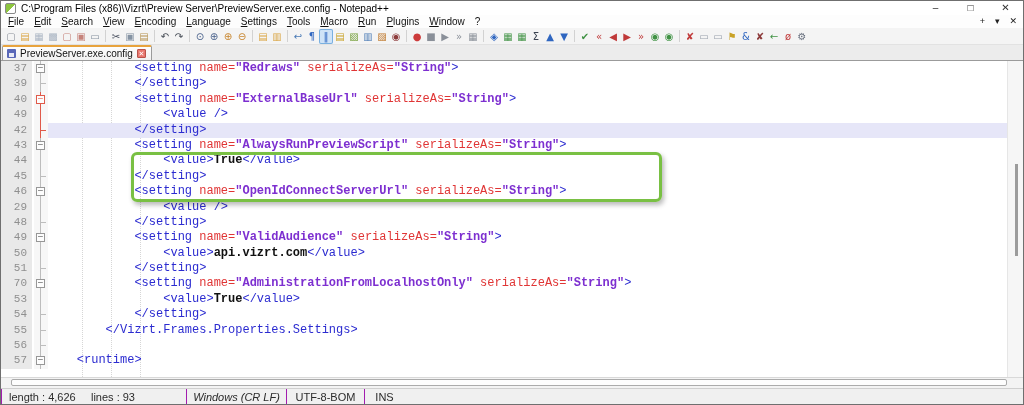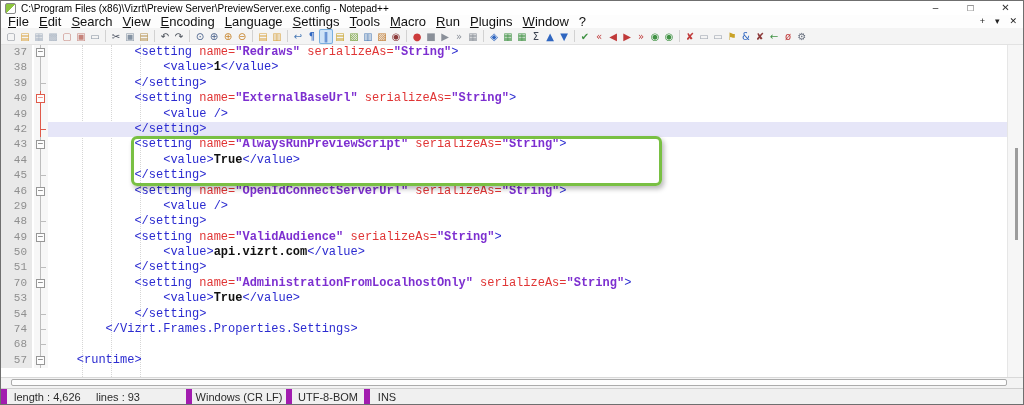--- a/index.html
+++ b/index.html
@@ -12,21 +12,21 @@
   }
   
   .titlebar{ height:14px; display:flex; align-items:center; gap:5px; padding-left:4px; background:#fff; flex:0 0 auto; }
   .npp-icon{ width:11px;height:11px;border:1px solid #8a8a8a;border-radius:2px;
     background:linear-gradient(135deg,#8dc63f 0 55%,#ffffff 55%); }
   .title-text{ font-size:10px; color:#000; white-space:nowrap; }
   .win-controls{ margin-left:auto; display:flex; }
   .wc{ width:35px; text-align:center; font-size:10px; color:#333; line-height:14px; cursor:default; }
   
   .menubar{ height:13px; display:flex; align-items:center; padding-left:2px; background:#fdfdfd; position:relative; flex:0 0 auto; }
-  .menu-item{ display:inline-block; padding:0 5px; font-size:13px; line-height:13px; color:#111; }
+  .menu-item{ display:inline-block; padding:0 5px; font-size:10px; line-height:13px; color:#111; }
   .menu-item::first-letter{ text-decoration:underline; }
   .menu-extras{ position:absolute; right:6px; top:0; display:flex; gap:10px; align-items:center; height:13px; }
   .mx{ font-size:9px; line-height:13px; color:#222; }
   
   .toolbar{ height:17px; display:flex; align-items:center; padding-left:3px; background:#f4f4f4;
     border-bottom:1px solid #e2e2e2; flex:0 0 auto; font-family:"DejaVu Sans", sans-serif; }
   .tbi{ width:14px; height:15px; line-height:15px; text-align:center; font-size:10px; border-radius:2px; flex:0 0 auto; }
   .tbi.active{ background:#cfe3f7; box-shadow:inset 0 0 0 1px #7ab0e0; }
   .tb-sep{ width:1px; height:12px; background:#d2d2d2; margin:0 3px; flex:0 0 auto; }
   
@@ -69,24 +69,24 @@
   .vscroll{ position:absolute; z-index:2; right:0; top:0; bottom:0; width:16px;
     background:#f6f6f6; border-left:1px solid #e6e6e6; }
   .vthumb{ position:absolute; right:5px; top:103px; width:3px; height:92px; background:#9c9c9c; }
   
   .hscroll{ height:11px; background:#f3f3f3; border-top:1px solid #d9d9d9; position:relative; flex:0 0 auto; }
   .hthumb{ position:absolute; left:10px; right:16px; top:1px; height:7px;
     background:#fdfdfd; border:1px solid #ababab; border-radius:2px; }
   
   .statusbar{ height:16px; background:#f0f0f0; border-top:1px solid #cfcfcf;
     display:flex; align-items:stretch; font-size:11px; color:#2b2b2b; flex:0 0 auto; }
-  .sb{ display:flex; align-items:center; padding:0 7px; white-space:pre; border-left:6px solid #a21caf; }
+  .sb{ display:flex; align-items:center; padding:0 7px; white-space:pre; border-left:1px solid #a21caf; }
   .sb-path{ flex:1 1 auto; border-left:none; }
   .sb-docinfo{ width:185px; } .sb-cursor{ width:180px; }
-  .sb-eol{ width:100px; justify-content:center; } .sb-enc{ width:78px; justify-content:center; }
+  .sb-eol{ width:100px; justify-content:center;font-style:italic; } .sb-enc{ width:78px; justify-content:center; }
   .sb-ins{ width:40px; justify-content:center; }
 </style>
 </head>
 <body>
 
 <div class="app" style="--c-tag: #2b2bd0; --c-attr: #e03535; --c-val: #7d2fd0; --c-text: #101010; --c-annot: #79c043;">
 
   <div class="titlebar">
     <span class="npp-icon"></span>
     <span class="title-text">C:\Program Files (x86)\Vizrt\Preview Server\PreviewServer.exe.config - Notepad++</span>
@@ -164,42 +164,42 @@
       <span class="tbi" style="color: rgb(154, 162, 173);">▭</span>
       <span class="tbi" style="color: rgb(154, 162, 173);">▭</span>
       <span class="tbi" style="color: rgb(201, 162, 39);">⚑</span>
       <span class="tbi" style="color: rgb(47, 102, 192);">&amp;</span>
       <span class="tbi" style="color: rgb(140, 58, 58);">✘</span>
       <span class="tbi" style="color: rgb(63, 146, 67);">←</span>
       <span class="tbi" style="color: rgb(192, 58, 58);">ø</span>
       <span class="tbi" style="color: rgb(106, 114, 128);">⚙</span>
     </div>
 
+  <div class="tabbar">
+    <div class="tab">
+      <span class="tab-floppy"></span>
+      <span class="tab-label">PreviewServer.exe.config</span>
+      <span class="tab-close">✕</span>
+    </div>
+  </div>
 
   <div class="editor">
     <div class="guides" style="left:81px"></div>
     <div class="guides" style="left:110px"></div>
     <div class="guides" style="left:139px"></div>
     <div class="code-lines">
         <div class="row">
           <div class="num">37</div>
           <div class="fold">
             <div class="fline"></div>
             <div class="fbox">–</div>
           </div>
           <div class="code"><span class="s-p">            </span><span class="s-t">&lt;setting </span><span class="s-a">name=</span><span class="s-v">"Redraws"</span><span class="s-a"> serializeAs=</span><span class="s-v">"String"</span><span class="s-t">&gt;</span></div>
         </div>
         <div class="row">
-          <div class="num">38</div>
-          <div class="fold">
-            <div class="fline"></div>
-          </div>
-          <div class="code"><span class="s-p">                </span><span class="s-t">&lt;value&gt;</span><span class="s-x">1</span><span class="s-t">&lt;/value&gt;</span></div>
-        </div>
-        <div class="row">
           <div class="num">39</div>
           <div class="fold">
             <div class="fline"></div>
             <div class="fstub"></div>
           </div>
           <div class="code"><span class="s-p">            </span><span class="s-t">&lt;/setting&gt;</span></div>
         </div>
         <div class="row">
           <div class="num">40</div>
           <div class="fold red">
@@ -309,29 +309,29 @@
         </div>
         <div class="row">
           <div class="num">54</div>
           <div class="fold">
             <div class="fline"></div>
             <div class="fstub"></div>
           </div>
           <div class="code"><span class="s-p">            </span><span class="s-t">&lt;/setting&gt;</span></div>
         </div>
         <div class="row">
-          <div class="num">74</div>
+          <div class="num">55</div>
           <div class="fold">
             <div class="fline"></div>
             <div class="fstub"></div>
           </div>
           <div class="code"><span class="s-p">        </span><span class="s-t">&lt;/Vizrt.Frames.Properties.Settings&gt;</span></div>
         </div>
         <div class="row">
-          <div class="num">68</div>
+          <div class="num">56</div>
           <div class="fold">
             <div class="fline"></div>
             <div class="fstub"></div>
           </div>
           <div class="code"><span class="s-p">    </span></div>
         </div>
         <div class="row">
           <div class="num">57</div>
           <div class="fold">
             <div class="fline"></div>

